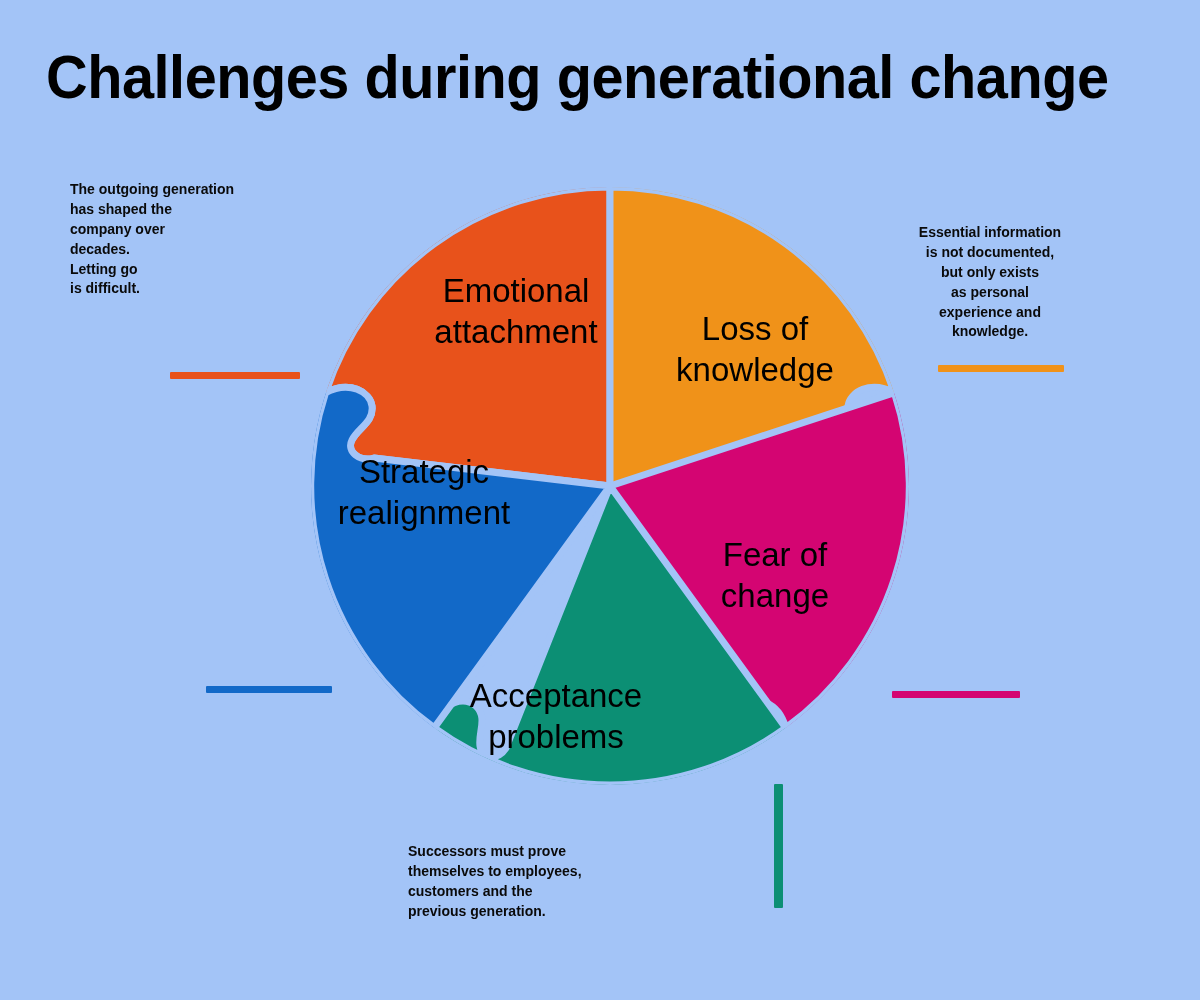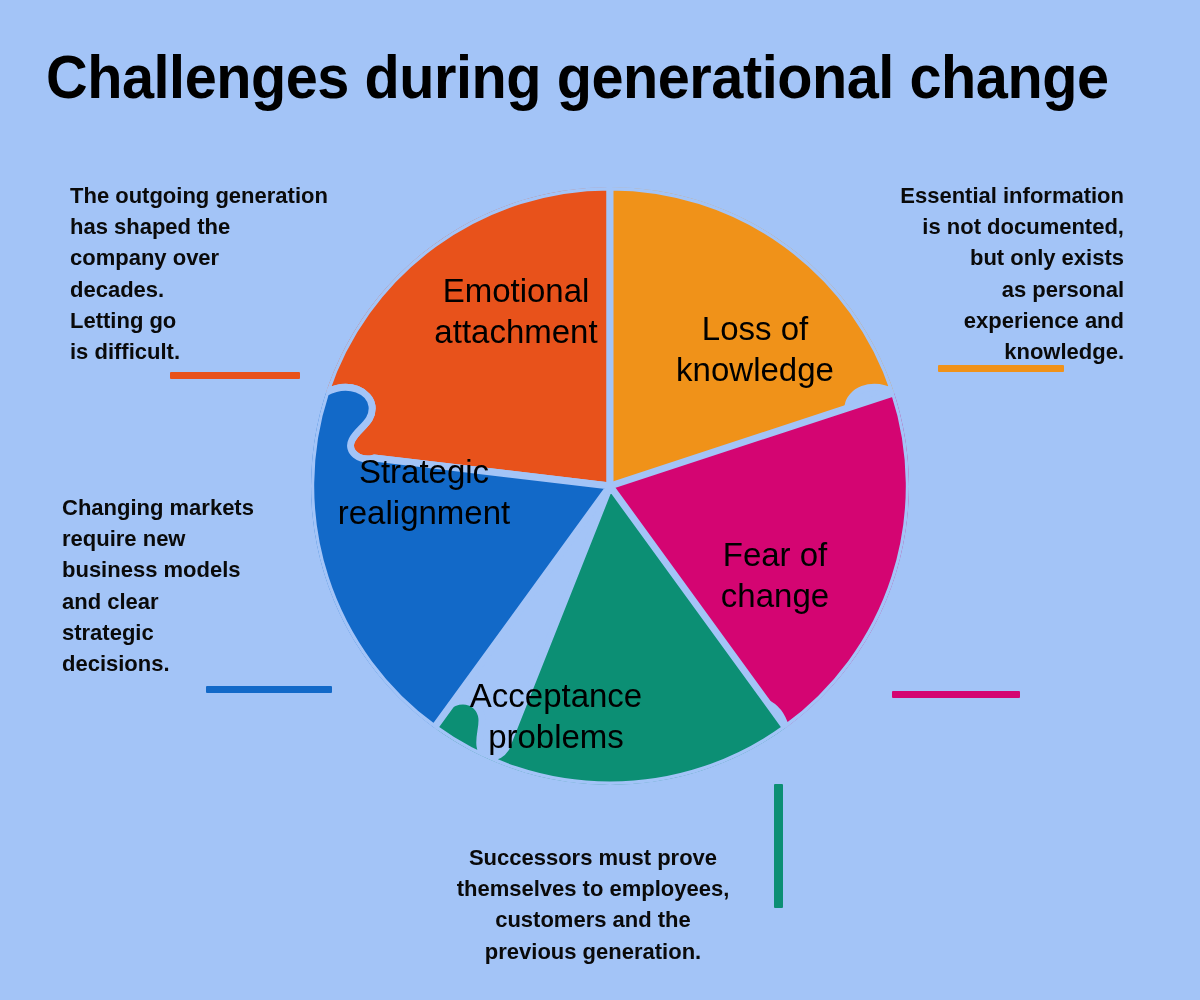--- a/index.html
+++ b/index.html
@@ -27,29 +27,29 @@
     font-weight: bold;
     color: #000;
     letter-spacing: -0.5px;
     transform: scaleX(0.93);
     transform-origin: left center;
     white-space: nowrap;
     line-height: 1.05;
   }
   .callout {
     position: absolute;
-    font-size: 22px;
+    font-size: 14px;
     font-weight: bold;
     color: #0a0a0a;
     line-height: 1.42;
     white-space: pre-line;
   }
   .callout.left  { text-align: left; }
-  .callout.right { text-align: right; }
-  .callout.center{ text-align: center; }
+  .callout.right { text-align: center; margin-top: 43px; }
+  .callout.center{ }
 
   .rule {
     position: absolute;
     border-radius: 1px;
   }
 
   
   #callout-emotional      { left: 70px;  top: 180px;  width: 290px; }
   #callout-knowledge      { left: 856px; top: 180px;  width: 268px; }
   #callout-strategic      { left: 62px;  top: 492px;  width: 250px; }
@@ -168,26 +168,20 @@
   <div class="rule" id="rule-emotional" style="background: rgb(232, 82, 27);"></div>
 
   <div class="callout right" id="callout-knowledge">Essential information
 is not documented,
 but only exists
 as personal
 experience and
 knowledge.</div>
   <div class="rule" id="rule-knowledge" style="background: rgb(240, 146, 25);"></div>
 
-  <div class="callout left" id="callout-strategic">Changing markets
-require new
-business models
-and clear
-strategic
-decisions.</div>
   <div class="rule" id="rule-strategic" style="background: rgb(18, 105, 200);"></div>
 
   <div class="rule" id="rule-fear" style="background: rgb(212, 5, 114);"></div>
 
   <div class="callout center" id="callout-acceptance">Successors must prove
 themselves to employees,
 customers and the
 previous generation.</div>
   <div class="rule" id="rule-acceptance" style="background: rgb(12, 143, 116);"></div>
 

